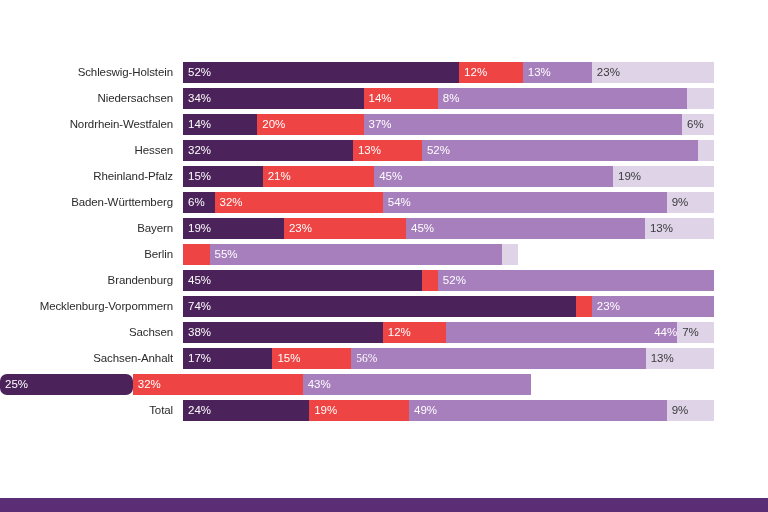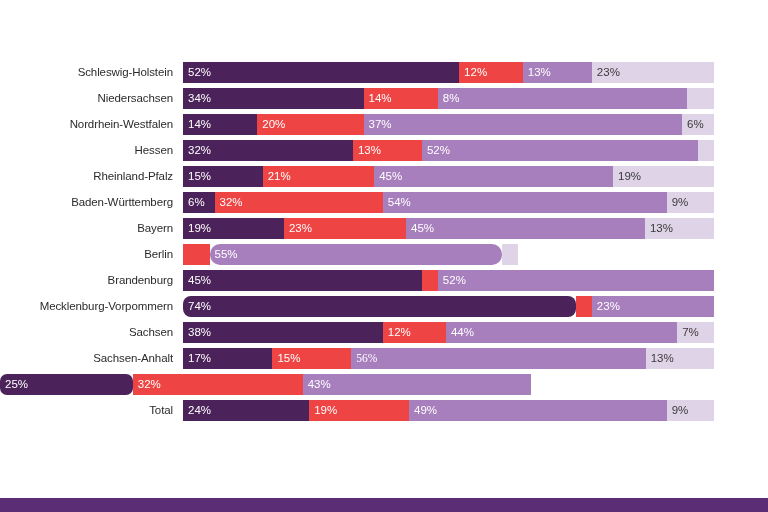--- a/index.html
+++ b/index.html
@@ -209,60 +209,60 @@
           </div>
           <div class="seg s3" style="width: 13%;">
             <span>13%</span>
           </div>
         </div>
       </div>
       <div class="chart-row">
         <div class="row-label">Berlin</div>
         <div class="bar-track">
           <div class="seg s1" style="width: 5%;"></div>
-          <div class="seg s2" style="width: 55%; border-radius: 10px;">
+          <div class="seg s2" style="width: 55%;">
             <span>55%</span>
           </div>
           <div class="seg s3" style="width: 3%;"></div>
         </div>
       </div>
       <div class="chart-row">
         <div class="row-label">Brandenburg</div>
         <div class="bar-track">
           <div class="seg s0" style="width: 45%;">
             <span>45%</span>
           </div>
           <div class="seg s1" style="width: 3%;"></div>
           <div class="seg s2" style="width: 52%;">
             <span>52%</span>
           </div>
         </div>
       </div>
       <div class="chart-row">
         <div class="row-label">Mecklenburg-Vorpommern</div>
         <div class="bar-track">
-          <div class="seg s0" style="width: 74%; border-radius: 8px;">
+          <div class="seg s0" style="width: 74%;">
             <span>74%</span>
           </div>
           <div class="seg s1" style="width: 3%;"></div>
           <div class="seg s2" style="width: 23%;">
             <span>23%</span>
           </div>
         </div>
       </div>
       <div class="chart-row">
         <div class="row-label">Sachsen</div>
         <div class="bar-track">
           <div class="seg s0" style="width: 38%;">
             <span>38%</span>
           </div>
           <div class="seg s1" style="width: 12%;">
             <span>12%</span>
           </div>
-          <div class="seg s2" style="width: 44%;">
+          <div class="seg s2" style="width: 44%; justify-content: flex-end;">
             <span>44%</span>
           </div>
           <div class="seg s3" style="width: 7%;">
             <span>7%</span>
           </div>
         </div>
       </div>
       <div class="chart-row">
         <div class="row-label">Sachsen-Anhalt</div>
         <div class="bar-track">

